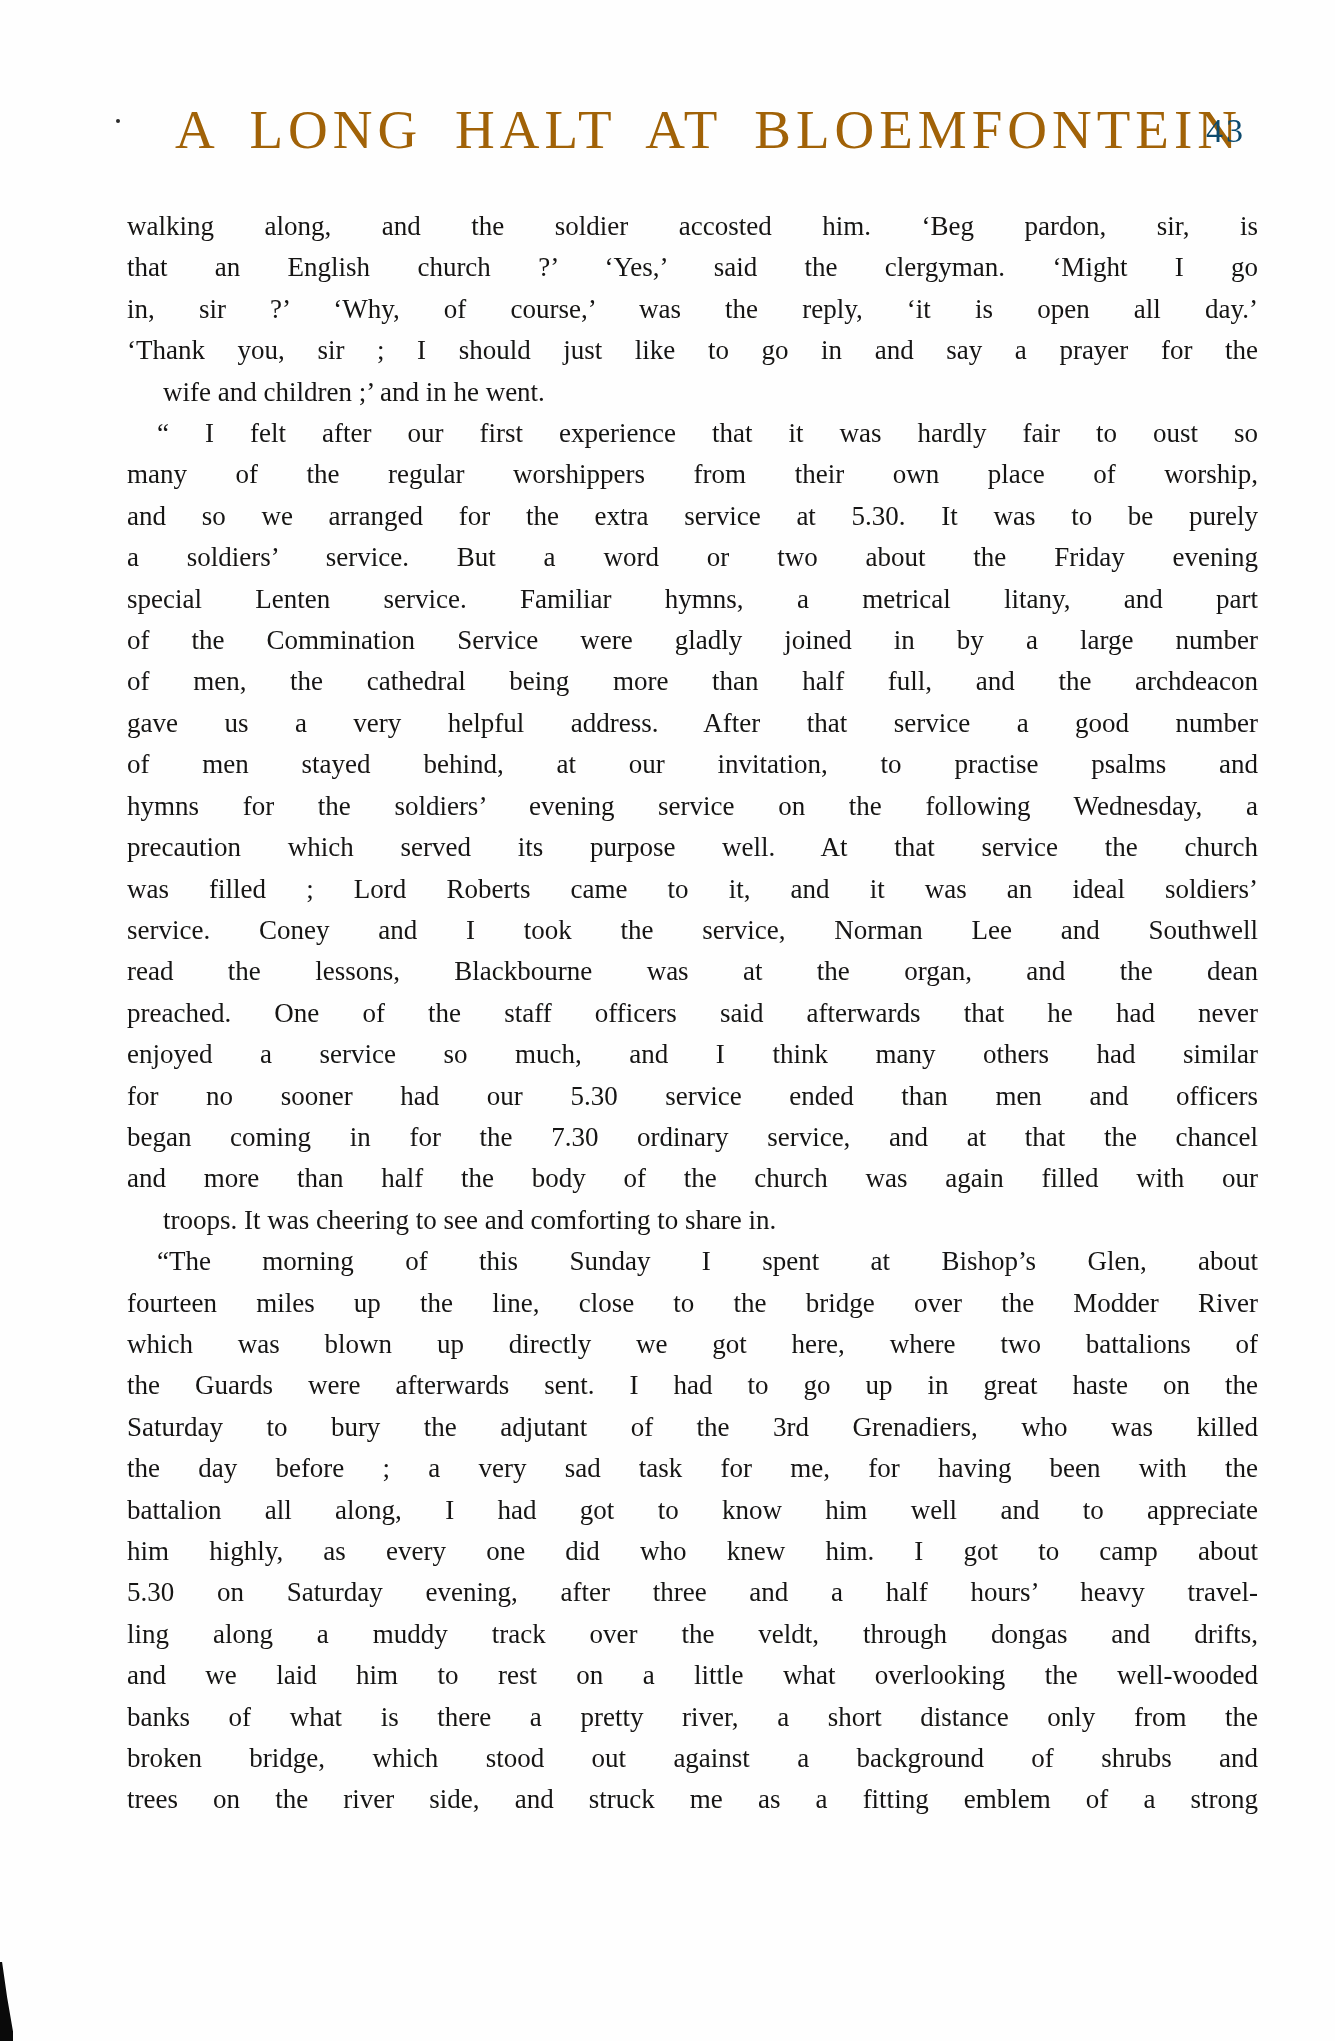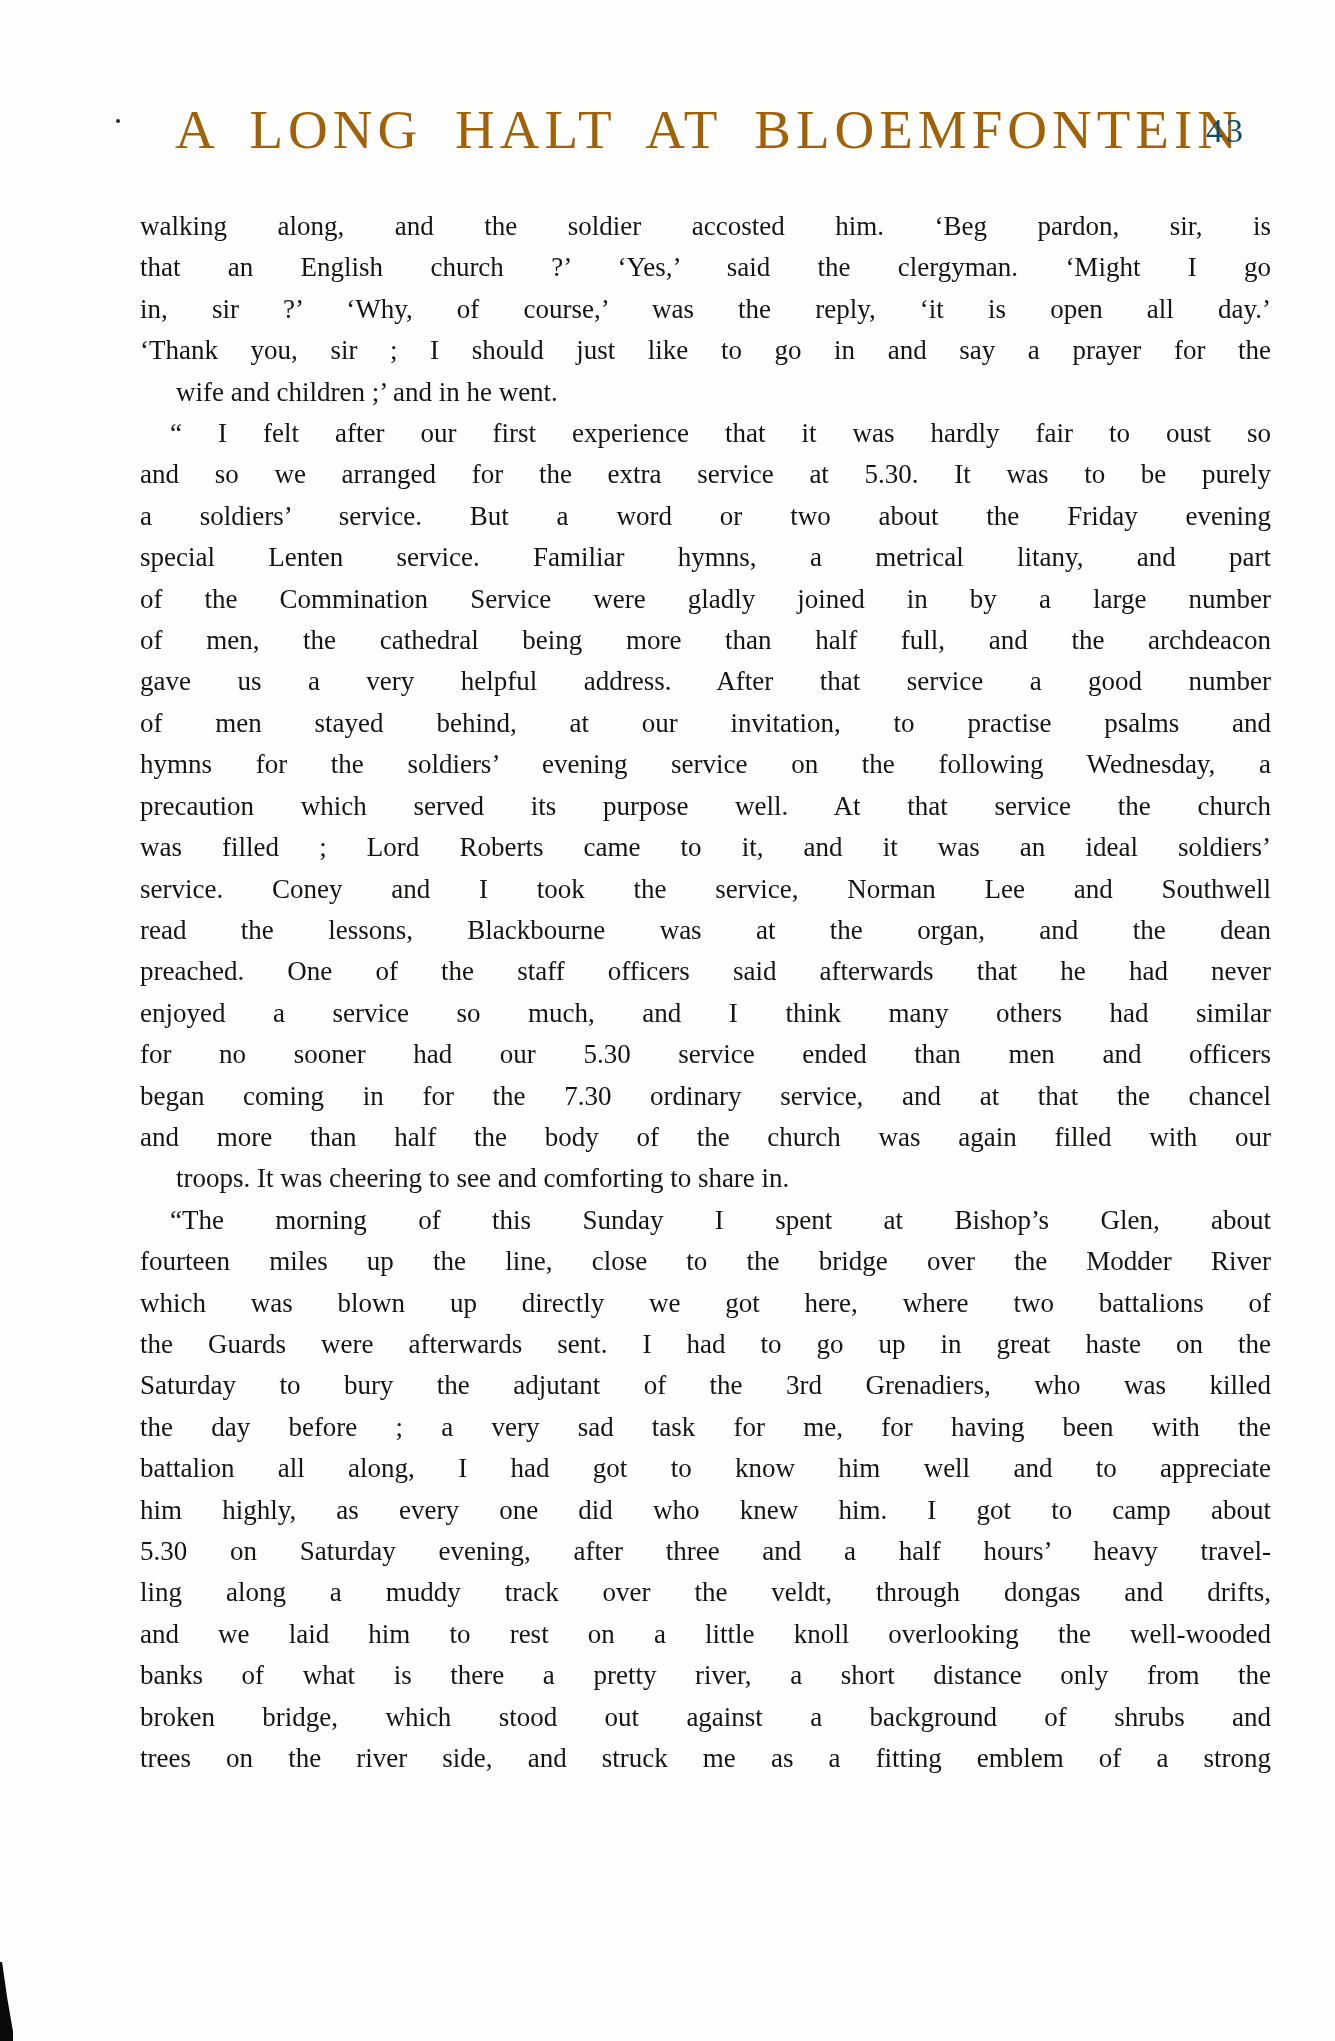--- a/index.html
+++ b/index.html
@@ -18,21 +18,21 @@
     font-size: 55px; letter-spacing: 5px; word-spacing: 14px;
     white-space: nowrap; color: #a16207;
   }
   .pagenum {
     position: absolute; right: 12px; top: 14px;
     font-size: 34px; letter-spacing: 3px; color: #0c4a6e;
   }
 
   
   .text {
-    position: absolute; left: 140px; top: 206px; width: 1131px;
+    position: absolute; left: 127px; top: 206px; width: 1131px;
     font-size: 27px; line-height: 41.4px; color: #161514;
   }
   .line { text-align: justify; text-align-last: justify; }
   .line.nojust { text-align: left; text-align-last: left; margin-left: 36px; }
   .line.indent { text-indent: 30px; }
   .it { }
 
   
   .speck {
     position: absolute; left: 116px; top: 119px;
@@ -55,20 +55,21 @@
     <span class="pagenum">43</span>
   </div>
 
   <div class="text">
       <div class="line"><span>walking along, and the soldier accosted him.  ‘Beg pardon, sir, is</span></div>
       <div class="line"><span>that an English church ?’  ‘Yes,’ said the clergyman.  ‘Might I go</span></div>
       <div class="line"><span>in, sir ?’  ‘Why, of course,’ was the reply, ‘it is open all day.’</span></div>
       <div class="line"><span>‘Thank you, sir ;  I should just like to go in and say a prayer for the</span></div>
       <div class="line nojust"><span>wife and children ;’ and in he went.</span></div>
       <div class="line indent"><span>“ I felt after our first experience that it was hardly fair to oust so</span></div>
+      <div class="line"><span>many of the regular worshippers from their own place of worship,</span></div>
       <div class="line"><span>and so we arranged for the extra service at 5.30.  It was to be purely</span></div>
       <div class="line"><span>a soldiers’ service.  But a word or two about the Friday evening</span></div>
       <div class="line"><span>special Lenten service.  Familiar hymns, a metrical litany, and part</span></div>
       <div class="line"><span>of the Commination Service were gladly joined in by a large number</span></div>
       <div class="line"><span>of men, the cathedral being more than half full, and the archdeacon</span></div>
       <div class="line"><span>gave us a very helpful address.  After that service a good number</span></div>
       <div class="line"><span>of men stayed behind, at our invitation, to practise psalms and</span></div>
       <div class="line"><span>hymns for the soldiers’ evening service on the following Wednesday, a</span></div>
       <div class="line"><span>precaution which served its purpose well.  At that service the church</span></div>
       <div class="line"><span>was </span><span class="it">filled</span><span> ; Lord Roberts came to it, and it was an ideal soldiers’</span></div>
@@ -83,20 +84,20 @@
       <div class="line indent"><span>“The morning of this Sunday I spent at Bishop’s Glen, about</span></div>
       <div class="line"><span>fourteen miles up the line, close to the bridge over the Modder River</span></div>
       <div class="line"><span>which was blown up directly we got here, where two battalions of</span></div>
       <div class="line"><span>the Guards were afterwards sent.  I had to go up in great haste on the</span></div>
       <div class="line"><span>Saturday to bury the adjutant of the 3rd Grenadiers, who was killed</span></div>
       <div class="line"><span>the day before ; a very sad task for me, for having been with the</span></div>
       <div class="line"><span>battalion all along, I had got to know him well and to appreciate</span></div>
       <div class="line"><span>him highly, as every one did who knew him.  I got to camp about</span></div>
       <div class="line"><span>5.30 on Saturday evening, after three and a half hours’ heavy travel-</span></div>
       <div class="line"><span>ling along a muddy track over the veldt, through dongas and drifts,</span></div>
-      <div class="line"><span>and we laid him to rest on a little knoll overlooking the well-wooded</span></div>
+      <div class="line"><span>and we laid him to rest on a little what overlooking the well-wooded</span></div>
       <div class="line"><span>banks of what is </span><span class="it">there</span><span> a pretty river, a short distance only from the</span></div>
       <div class="line"><span>broken bridge, which stood out against a background of shrubs and</span></div>
       <div class="line"><span>trees on the river side, and struck me as a fitting emblem of a strong</span></div>
     </div>
 
   <div class="ink"></div>
 </div>
 
 </body></html>

